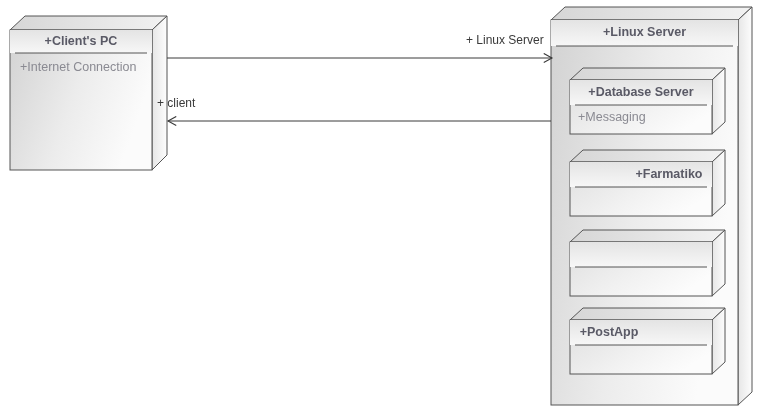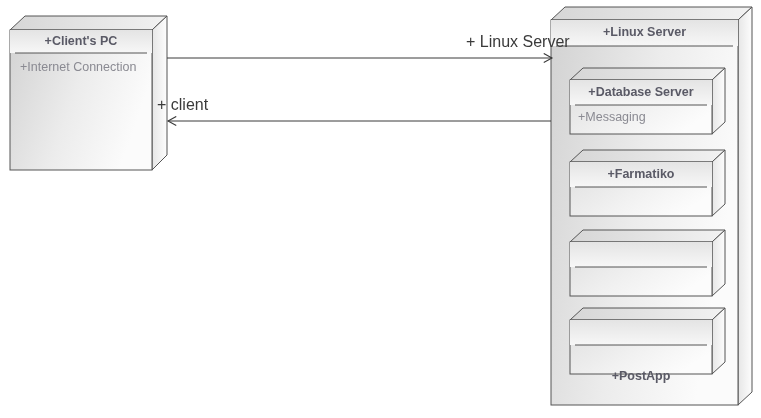--- a/index.html
+++ b/index.html
@@ -35,21 +35,21 @@
     position: absolute;
     font-size: 12.5px;
     font-weight: normal;
     color: #8a8a92;
     text-align: left;
     white-space: nowrap;
     pointer-events: none;
   }
   .edge-label {
     position: absolute;
-    font-size: 16px;
+    font-size: 12px;
     font-weight: normal;
     color: #3a3a3a;
     white-space: nowrap;
     pointer-events: none;
   }
 </style>
 </head>
 <body>
 
 <div id="canvas">
@@ -148,24 +148,24 @@
   </svg>
 
   <div class="node-label" style="left:10px; top:34px; width:142px;">+Client's PC</div>
   <div class="node-attr" style="left:20px; top:60px;">+Internet Connection</div>
 
   <div class="node-label" style="left:551px; top:25px; width:187px;">+Linux Server</div>
 
   <div class="node-label" style="left:570px; top:85px; width:142px;">+Database Server</div>
   <div class="node-attr" style="left:578px; top:110px;">+Messaging</div>
 
-  <div class="node-label" style="left:570px; top:167px; width:142px;">+Farmatiko</div>
+  <div class="node-label" style="left:598px; top:167px; width:142px;">+Farmatiko</div>
   <div class="node-attr" style="left:578px; top:192px;"></div>
 
   <div class="node-attr" style="left:578px; top:272px;"></div>
 
-  <div class="node-label" style="left:570px; top:325px; width:142px;margin-top:44px;">+PostApp</div>
+  <div class="node-label" style="left:538px; top:325px; width:142px;">+PostApp</div>
   <div class="node-attr" style="left:578px; top:350px;"></div>
 
   <div class="edge-label" style="left:466px; top:33px;">+ Linux Server</div>
   <div class="edge-label" style="left:157px; top:96px;">+ client</div>
 
 </div>
 
 </body></html>

